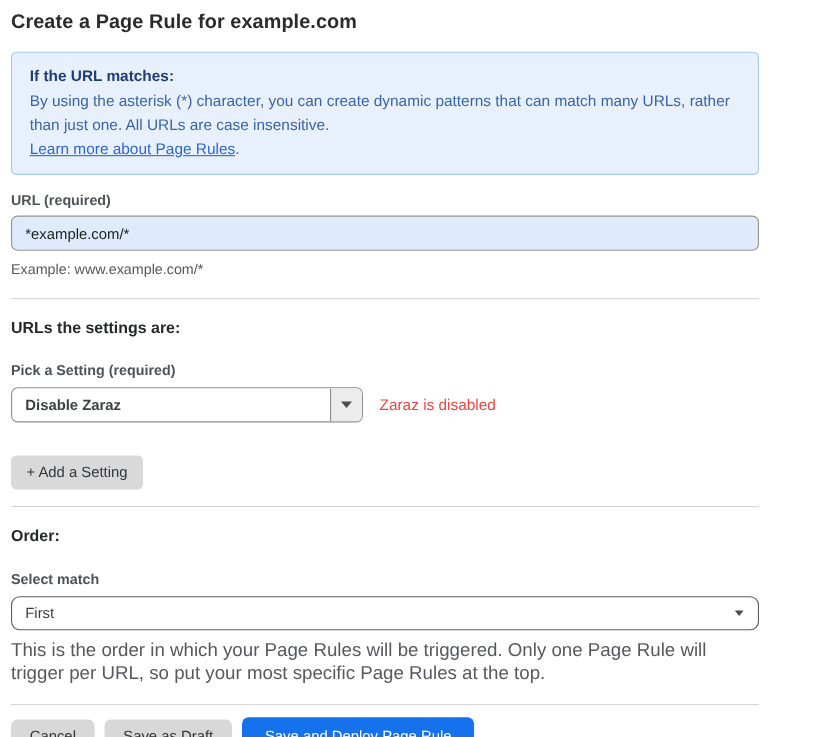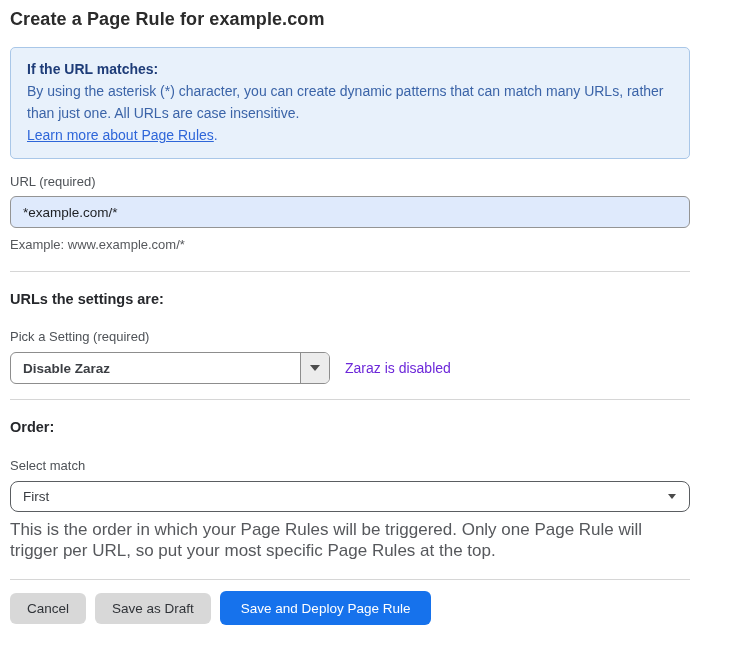--- a/index.html
+++ b/index.html
@@ -46,20 +46,21 @@
     color: #2e66d9;
     text-decoration: underline;
     cursor: pointer;
   }
   .info-link-suffix { color: #2e66d9; text-decoration: none; }
 
   .field-label {
     font-size: 13px;
     color: #4e5257;
     margin-bottom: 7px;
+    font-weight: bold;
   }
 
   .url-input {
     display: block;
     width: 680px;
     height: 32px;
     background: #dfeafc;
     border: 1px solid #949494;
     border-radius: 6px;
     padding: 0 12px;
@@ -125,21 +126,21 @@
     justify-content: center;
   }
   .caret-down {
     width: 0; height: 0;
     border-left: 5px solid transparent;
     border-right: 5px solid transparent;
     border-top: 6px solid #4c4c4c;
   }
   .status-text {
     font-size: 14px;
-    color: #6d28d9;
+    color: #ef4444;
     margin-left: 15px;
   }
 
   .add-setting-btn {
     display: inline-block;
     margin-top: 30px;
     background: #d9d9d9;
     border: none;
     border-radius: 5px;
     padding: 8px 14px;
@@ -238,20 +239,21 @@
     <div class="setting-row">
       <div class="setting-select">
         <div class="select-value">Disable Zaraz</div>
         <div class="select-arrow-box">
           <div class="caret-down"></div>
         </div>
       </div>
       <div class="status-text">Zaraz is disabled</div>
     </div>
 
+    <button class="add-setting-btn">+ Add a Setting</button>
 
     <hr class="divider" style="margin-top:15px;">
 
     <div class="section-heading">Order:</div>
 
     <div class="field-label" style="margin-top:23px;margin-bottom:8px;">Select match</div>
 
     <div class="order-select">
       <span>First</span>
       <div class="caret-down"></div>

